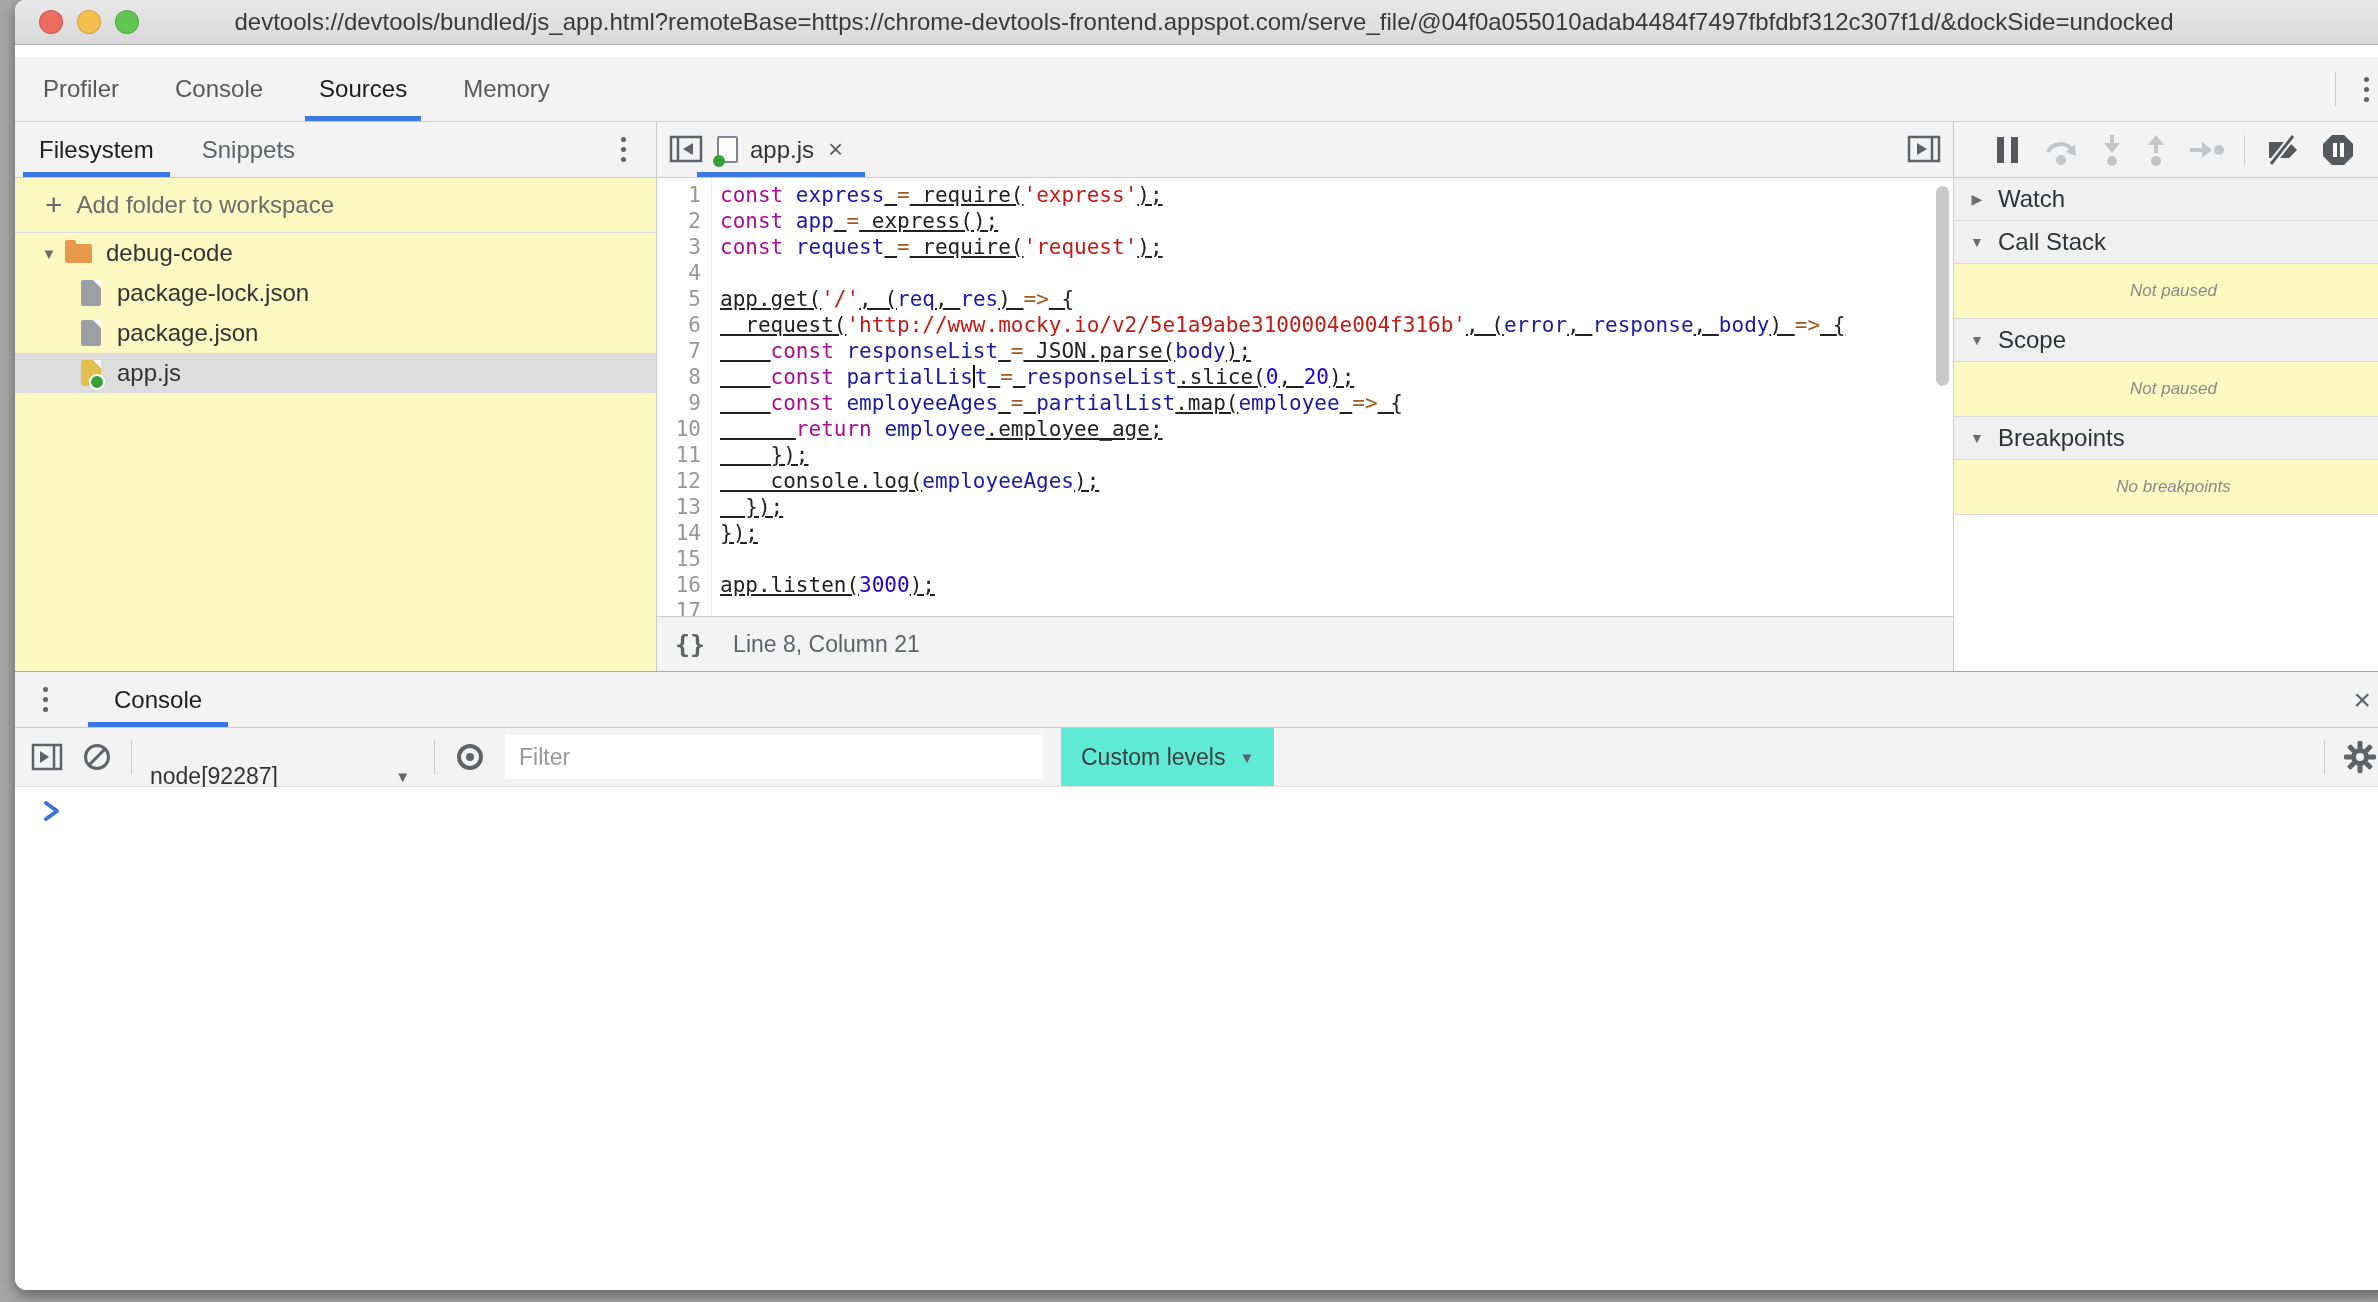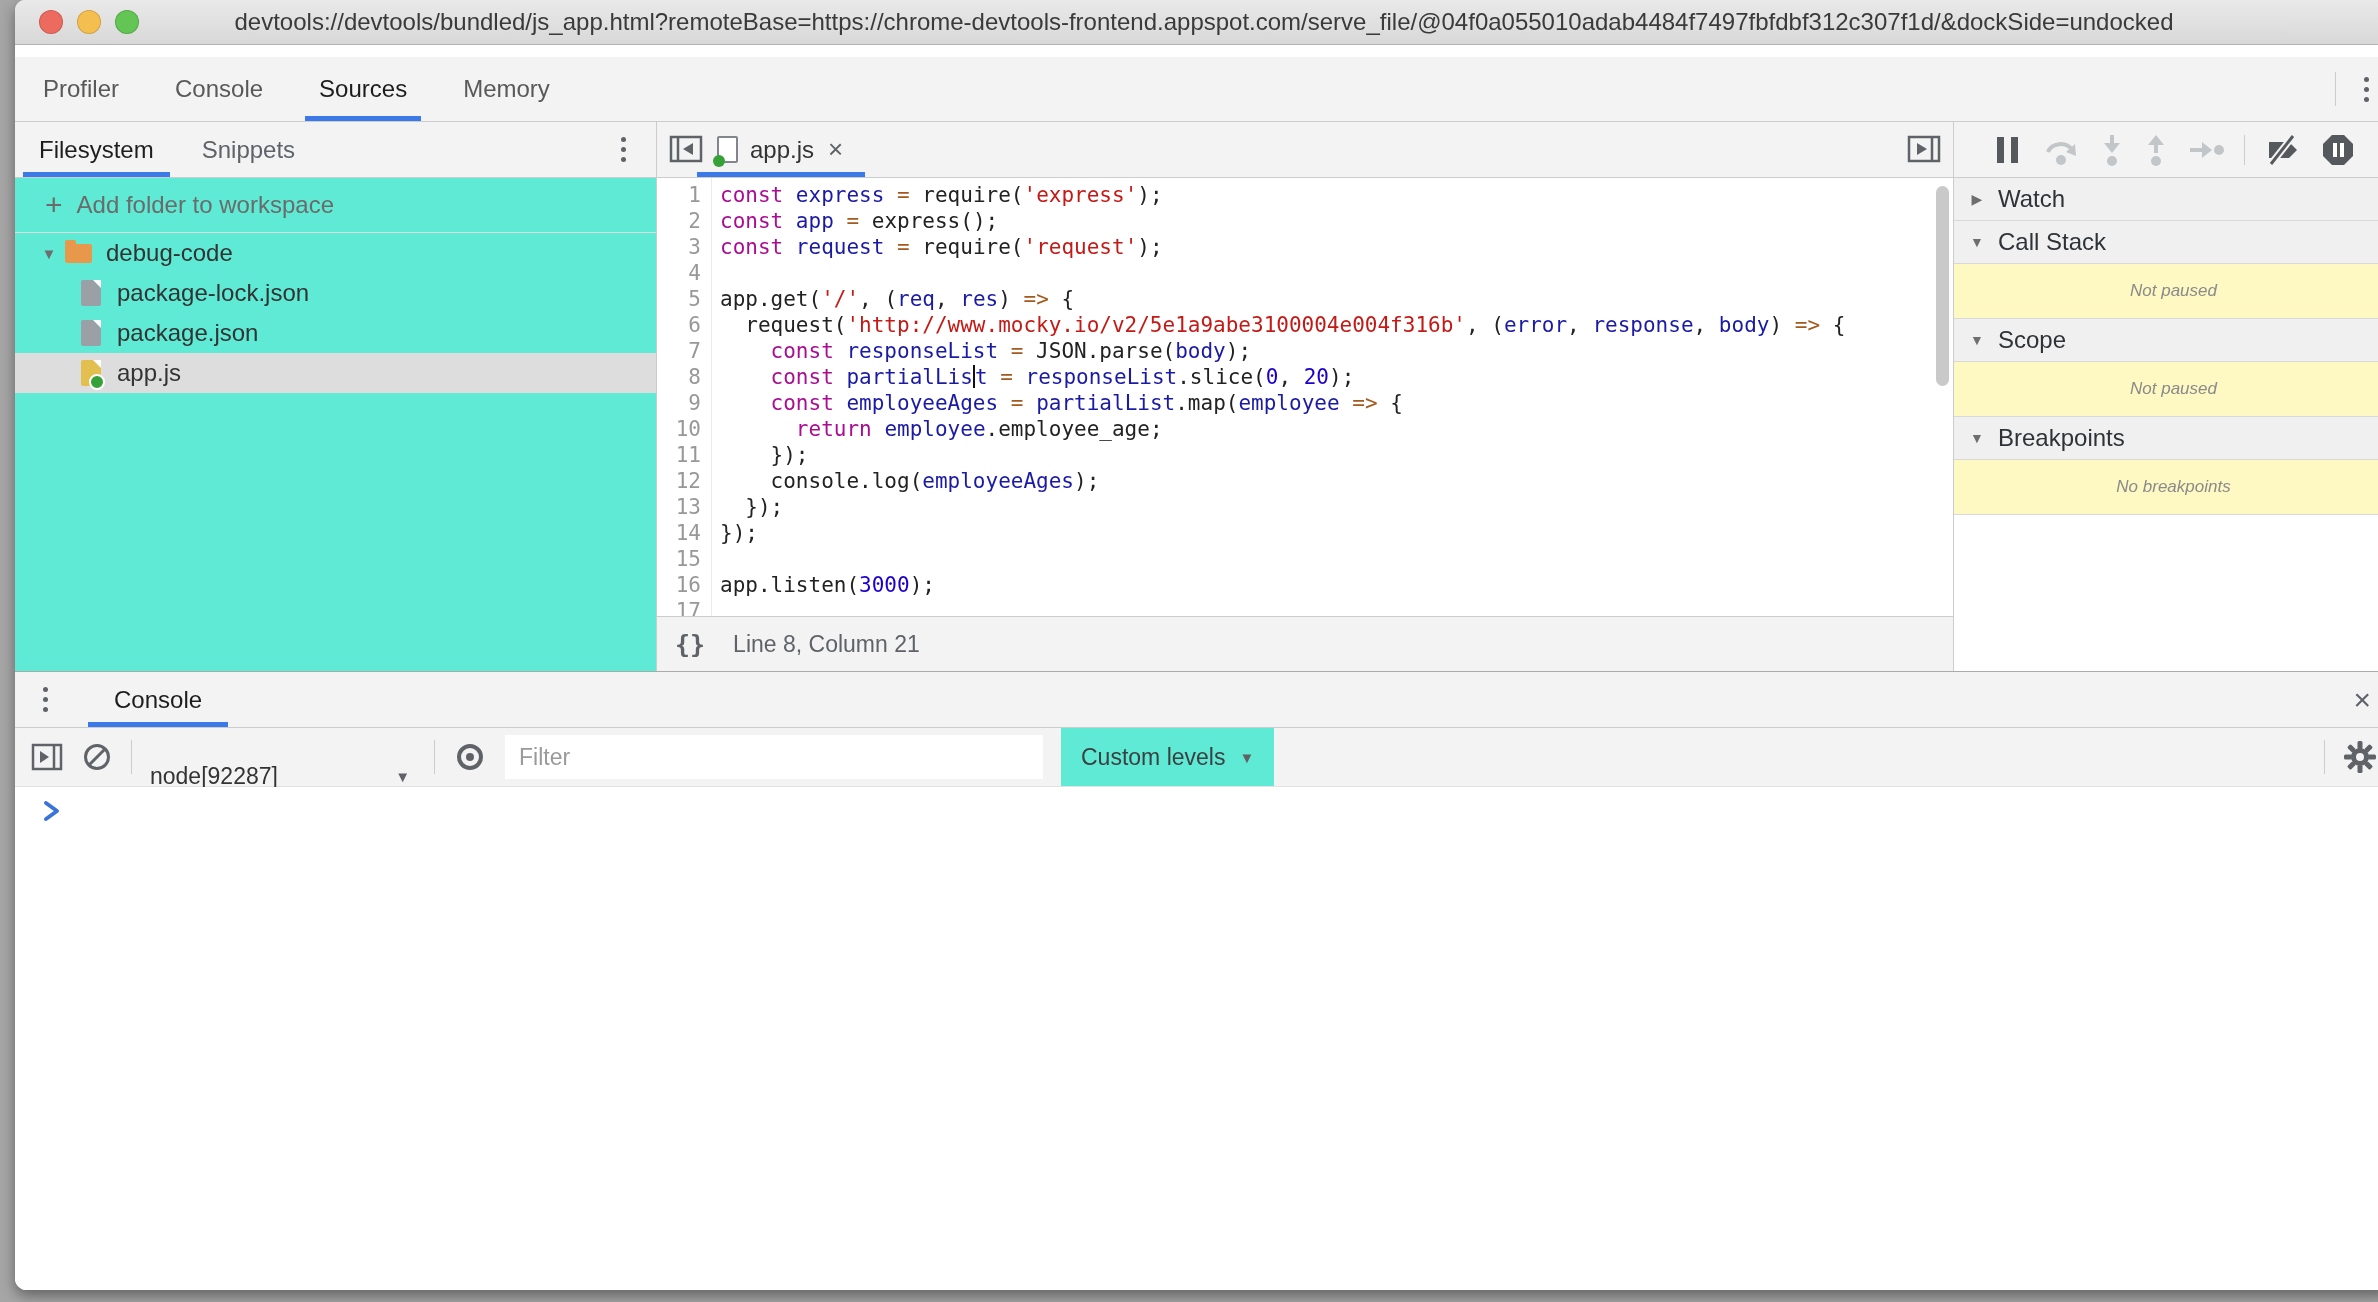--- a/index.html
+++ b/index.html
@@ -24,21 +24,21 @@
   .kebab{display:flex;flex-direction:column;gap:5px;padding:6px 10px;}
   .kebab i{width:5px;height:5px;border-radius:50%;background:#5f6368;}
   
   .main-row{height:549px;flex:none;display:flex;background:#fff;}
   .panel-head{height:55px;flex:none;background:#f3f3f4;border-bottom:1px solid #ccc;
     display:flex;align-items:stretch;position:relative;}
   .ptab{display:flex;align-items:center;padding:0 24px;font-size:24px;color:#5f6368;position:relative;}
   .ptab.active{color:#1d1d1d;}
   .ptab.active::after{content:"";position:absolute;left:8px;right:8px;bottom:0;height:5px;background:#3b78e8;}
   
-  .nav-panel{width:641px;flex:none;border-right:1px solid #ccc;display:flex;flex-direction:column;background:#5eead4;}
+  .nav-panel{width:641px;flex:none;border-right:1px solid #ccc;display:flex;flex-direction:column;background:#fef9c3;}
   .add-folder{height:54px;flex:none;border-bottom:1px solid #ddd;display:flex;align-items:center;gap:14px;
     padding-left:30px;font-size:24px;color:#6b6b6b;}
   .plus{font-size:30px;color:#6b6b6b;line-height:1;}
   .tree{flex:1;}
   .trow{height:40px;display:flex;align-items:center;font-size:24px;color:#333;}
   .trow.selected{background:#ddd;}
   .disc{width:20px;font-size:15px;color:#6e6e6e;text-align:center;margin-left:24px;flex:none;}
   .foldericon{width:27px;height:19px;background:#e8984a;border-radius:2px;position:relative;margin:0 14px 0 6px;flex:none;}
   .foldericon::before{content:"";position:absolute;top:-4px;left:0;width:11px;height:5px;background:#e8984a;border-radius:2px 2px 0 0;}
   .ficon{width:20px;height:26px;border-radius:2px;position:relative;margin:0 16px 0 66px;flex:none;background:#9aa0a6;}
@@ -60,21 +60,21 @@
     font-family:"DejaVu Sans Mono", monospace;font-size:21px;line-height:26px;}
   .gutter{width:54px;flex:none;text-align:right;color:#989898;border-right:1px solid #ececec;padding-top:4px;}
   .gut-line{height:26px;padding-right:10px;}
   .code-area{flex:1;padding:4px 0 0 8px;white-space:pre;color:#222;}
   .code-line{height:26px;}
   .tok-kw{color:#aa0d91;}
   .tok-def{color:#1a1aa6;}
   .tok-str{color:#c41a16;}
   .tok-num{color:#1c00cf;}
   .tok-op{color:#a35a1e;}
-  .tok-pl{color:#222;}
+  .tok-pl{color:#222;text-decoration:underline;}
   .cursor{display:inline-block;width:0;border-left:2px solid #111;height:1.1em;vertical-align:-0.18em;}
   .scroll-thumb{position:absolute;right:4px;top:8px;width:13px;height:200px;border-radius:7px;background:#c9c9c9;}
   .status-bar{height:54px;flex:none;border-top:1px solid #ccc;background:#f3f3f4;
     display:flex;align-items:center;gap:28px;padding-left:18px;}
   .braces{font-family:"DejaVu Sans Mono", monospace;font-size:25px;color:#5f6368;font-weight:bold;}
   .cursor-pos{font-size:23px;color:#5f6368;}
   
   .dbg-panel{width:439px;flex:none;border-left:1px solid #ccc;display:flex;flex-direction:column;background:#fff;}
   .dbg-toolbar{height:55px;flex:none;background:#f3f3f4;border-bottom:1px solid #ccc;
     display:flex;align-items:center;justify-content:center;gap:20px;padding:0 10px;}

